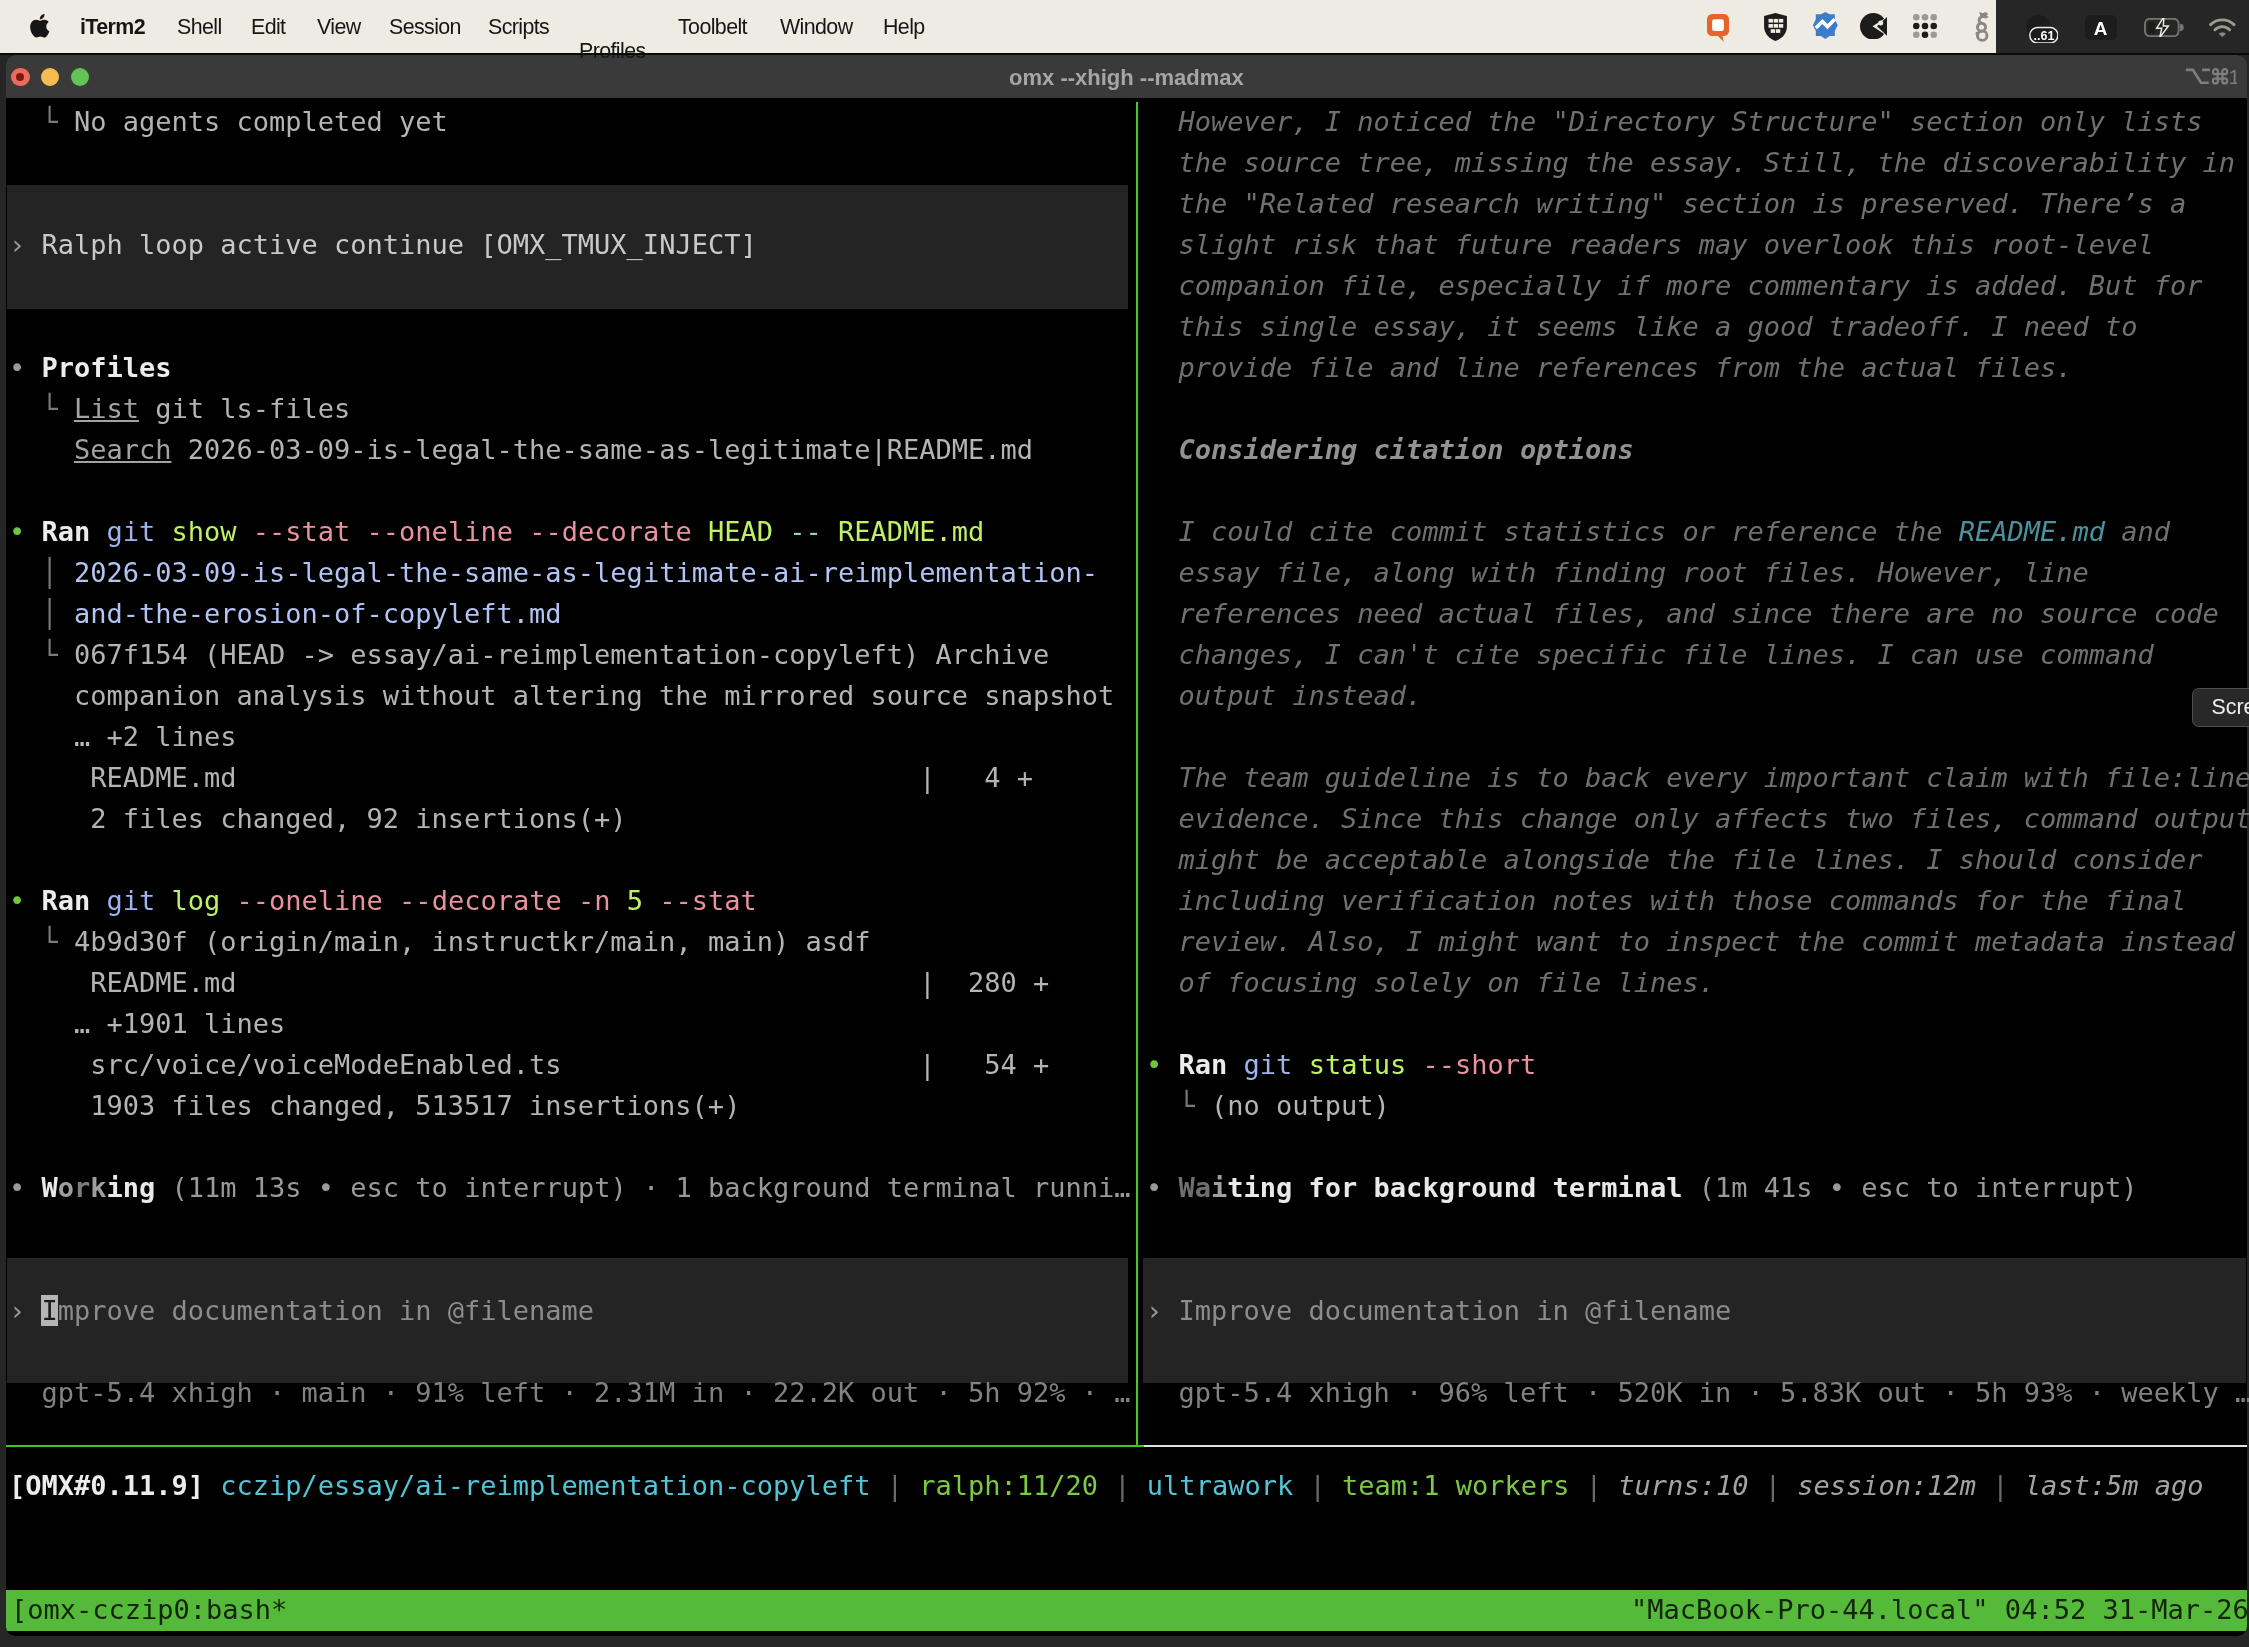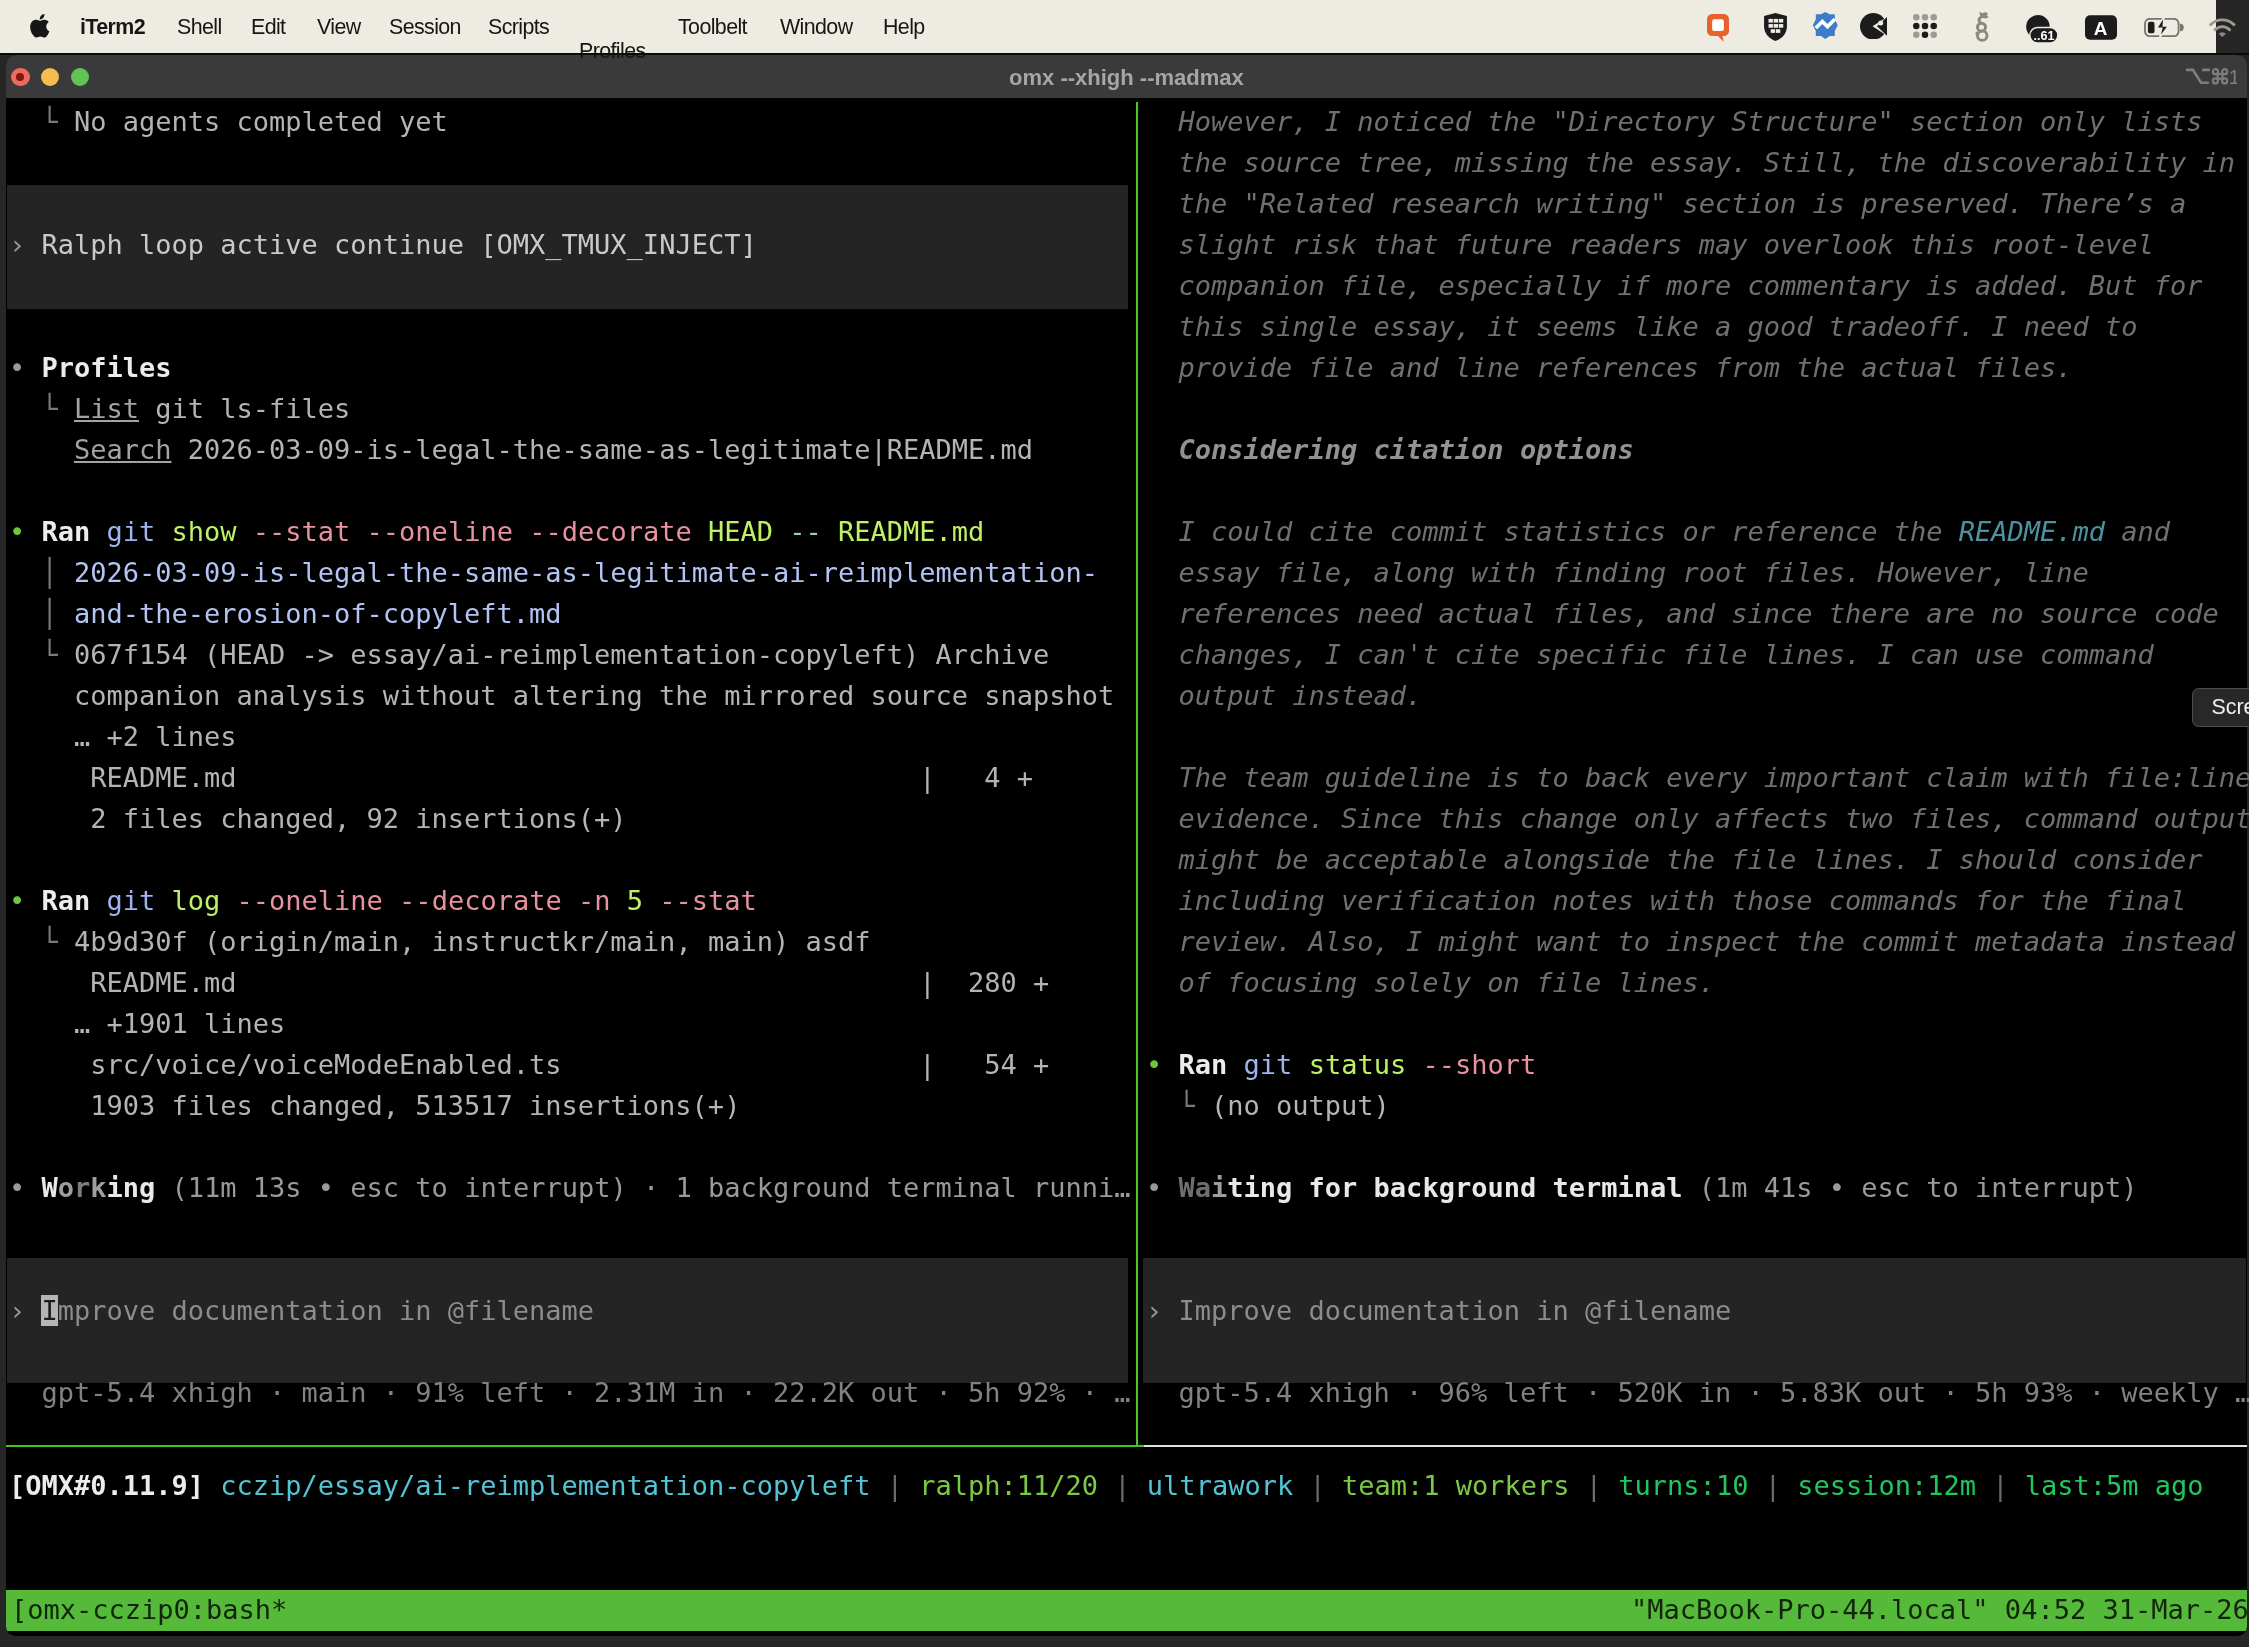--- a/index.html
+++ b/index.html
@@ -1,19 +1,19 @@
 <!DOCTYPE html>
 <html style="font-size:11.8px"><head>
 <meta charset="utf-8">
 <style>
   * { margin:0; padding:0; box-sizing:border-box; }
   html,body { width:2250px; height:1648px; background:#262626; overflow:hidden; }
   body { position:relative; font-family:"Liberation Mono", monospace; }
   .abs { position:absolute; }
-  #menubar { left:0; top:0; width:2216px; height:53px; background:#edebe2; }
+  #menubar { left:0; top:0; width:1996px; height:53px; background:#edebe2; }
   .mitem { position:absolute; top:0; height:53px; line-height:55px; font-family:"Liberation Sans",sans-serif; font-size:21.4px; letter-spacing:-0.6px; color:#161616; }
   #win { left:5.9px; top:55px; width:2241px; height:1581px; background:#000000; border-radius:9.6px; overflow:hidden; }
   #titlebar { position:absolute; left:0; top:0; width:2241px; height:43px; background:#3a3a3a; }
   .tl { position:absolute; top:12.5px; width:18.5px; height:18.5px; border-radius:50%; }
   #wtitle { position:absolute; top:0; width:100%; text-align:center; line-height:46px; font-family:"Liberation Sans",sans-serif; font-size:22px; font-weight:bold; color:#a6a6a6; }
   pre.pane { position:absolute; font-size:27px; line-height:41px; white-space:pre; color:#b4b4b4; }
   .dim { color:#7a7a7a; }
   .wb { color:#ececec; font-weight:bold; }
   .rl { color:#c9c9c9; }
   .teal { color:#a3a3a3;text-decoration:underline; }
@@ -21,21 +21,21 @@
   .peri { color:#9db4ee; }
   .peri2 { color:#b3c3f2; }
   .lperi { color:#bef264; }
   .pink { color:#e8929f; }
   .tg { color:#98d4b0; }
   .gb { color:#6fc73d; }
   .sg { color:#7cc945; }
   .g1 { color:#9a9a9a; }
   .g2 { color:#8c8c8c; }
   .g3 { color:#828282; }
-  .g4 { color:#22c55e; }
+  .g4 { color:#a3a3a3;font-style:italic; }
   .sep { color:#6a6a6a; }
   .it { color:#707070; font-style:italic; }
   .itb { color:#929292; font-style:italic; font-weight:bold; }
   .itt { color:#4c919f; font-style:italic; }
   .cur { background:#b5b5b5; color:#1c1c1c; }
   .box { position:absolute; background:#242424; }
   .sA { color:#e9e9e9; font-weight:bold; }
   .sB { color:#9e9e9e; font-weight:bold; }
   .sC { color:#7d7d7d; font-weight:bold; }
   .sD { color:#6f6f6f; font-weight:bold; }

